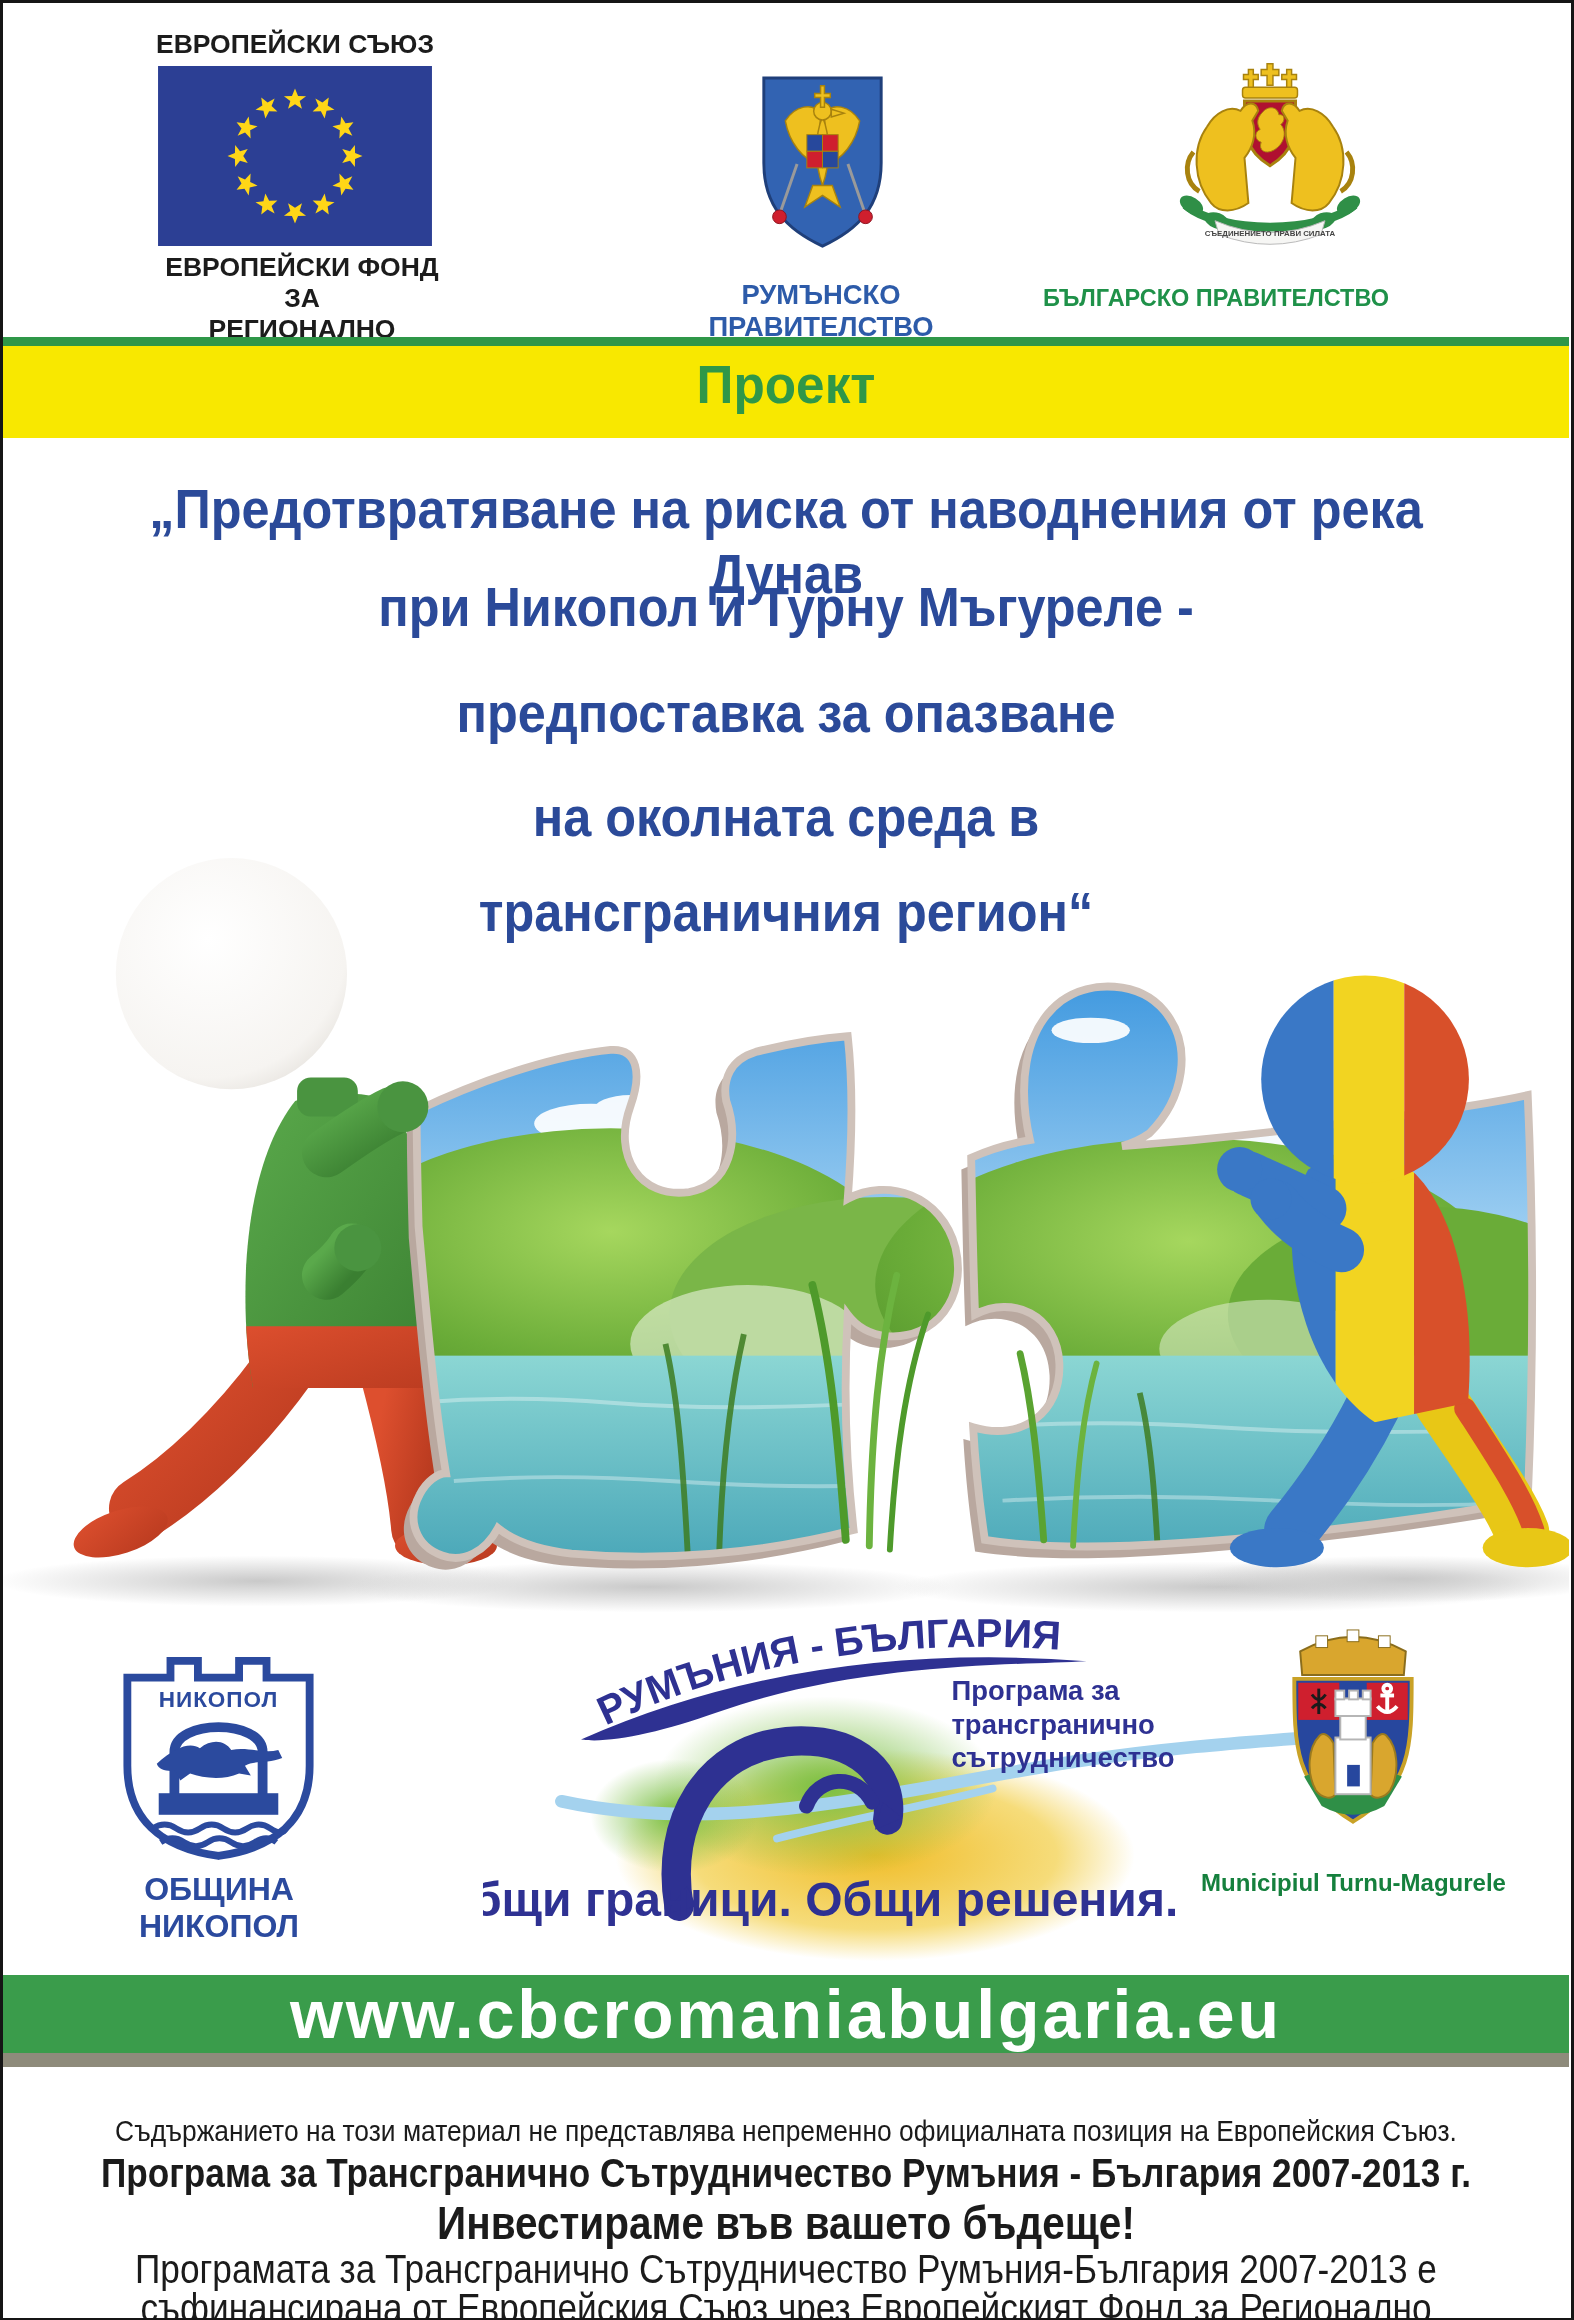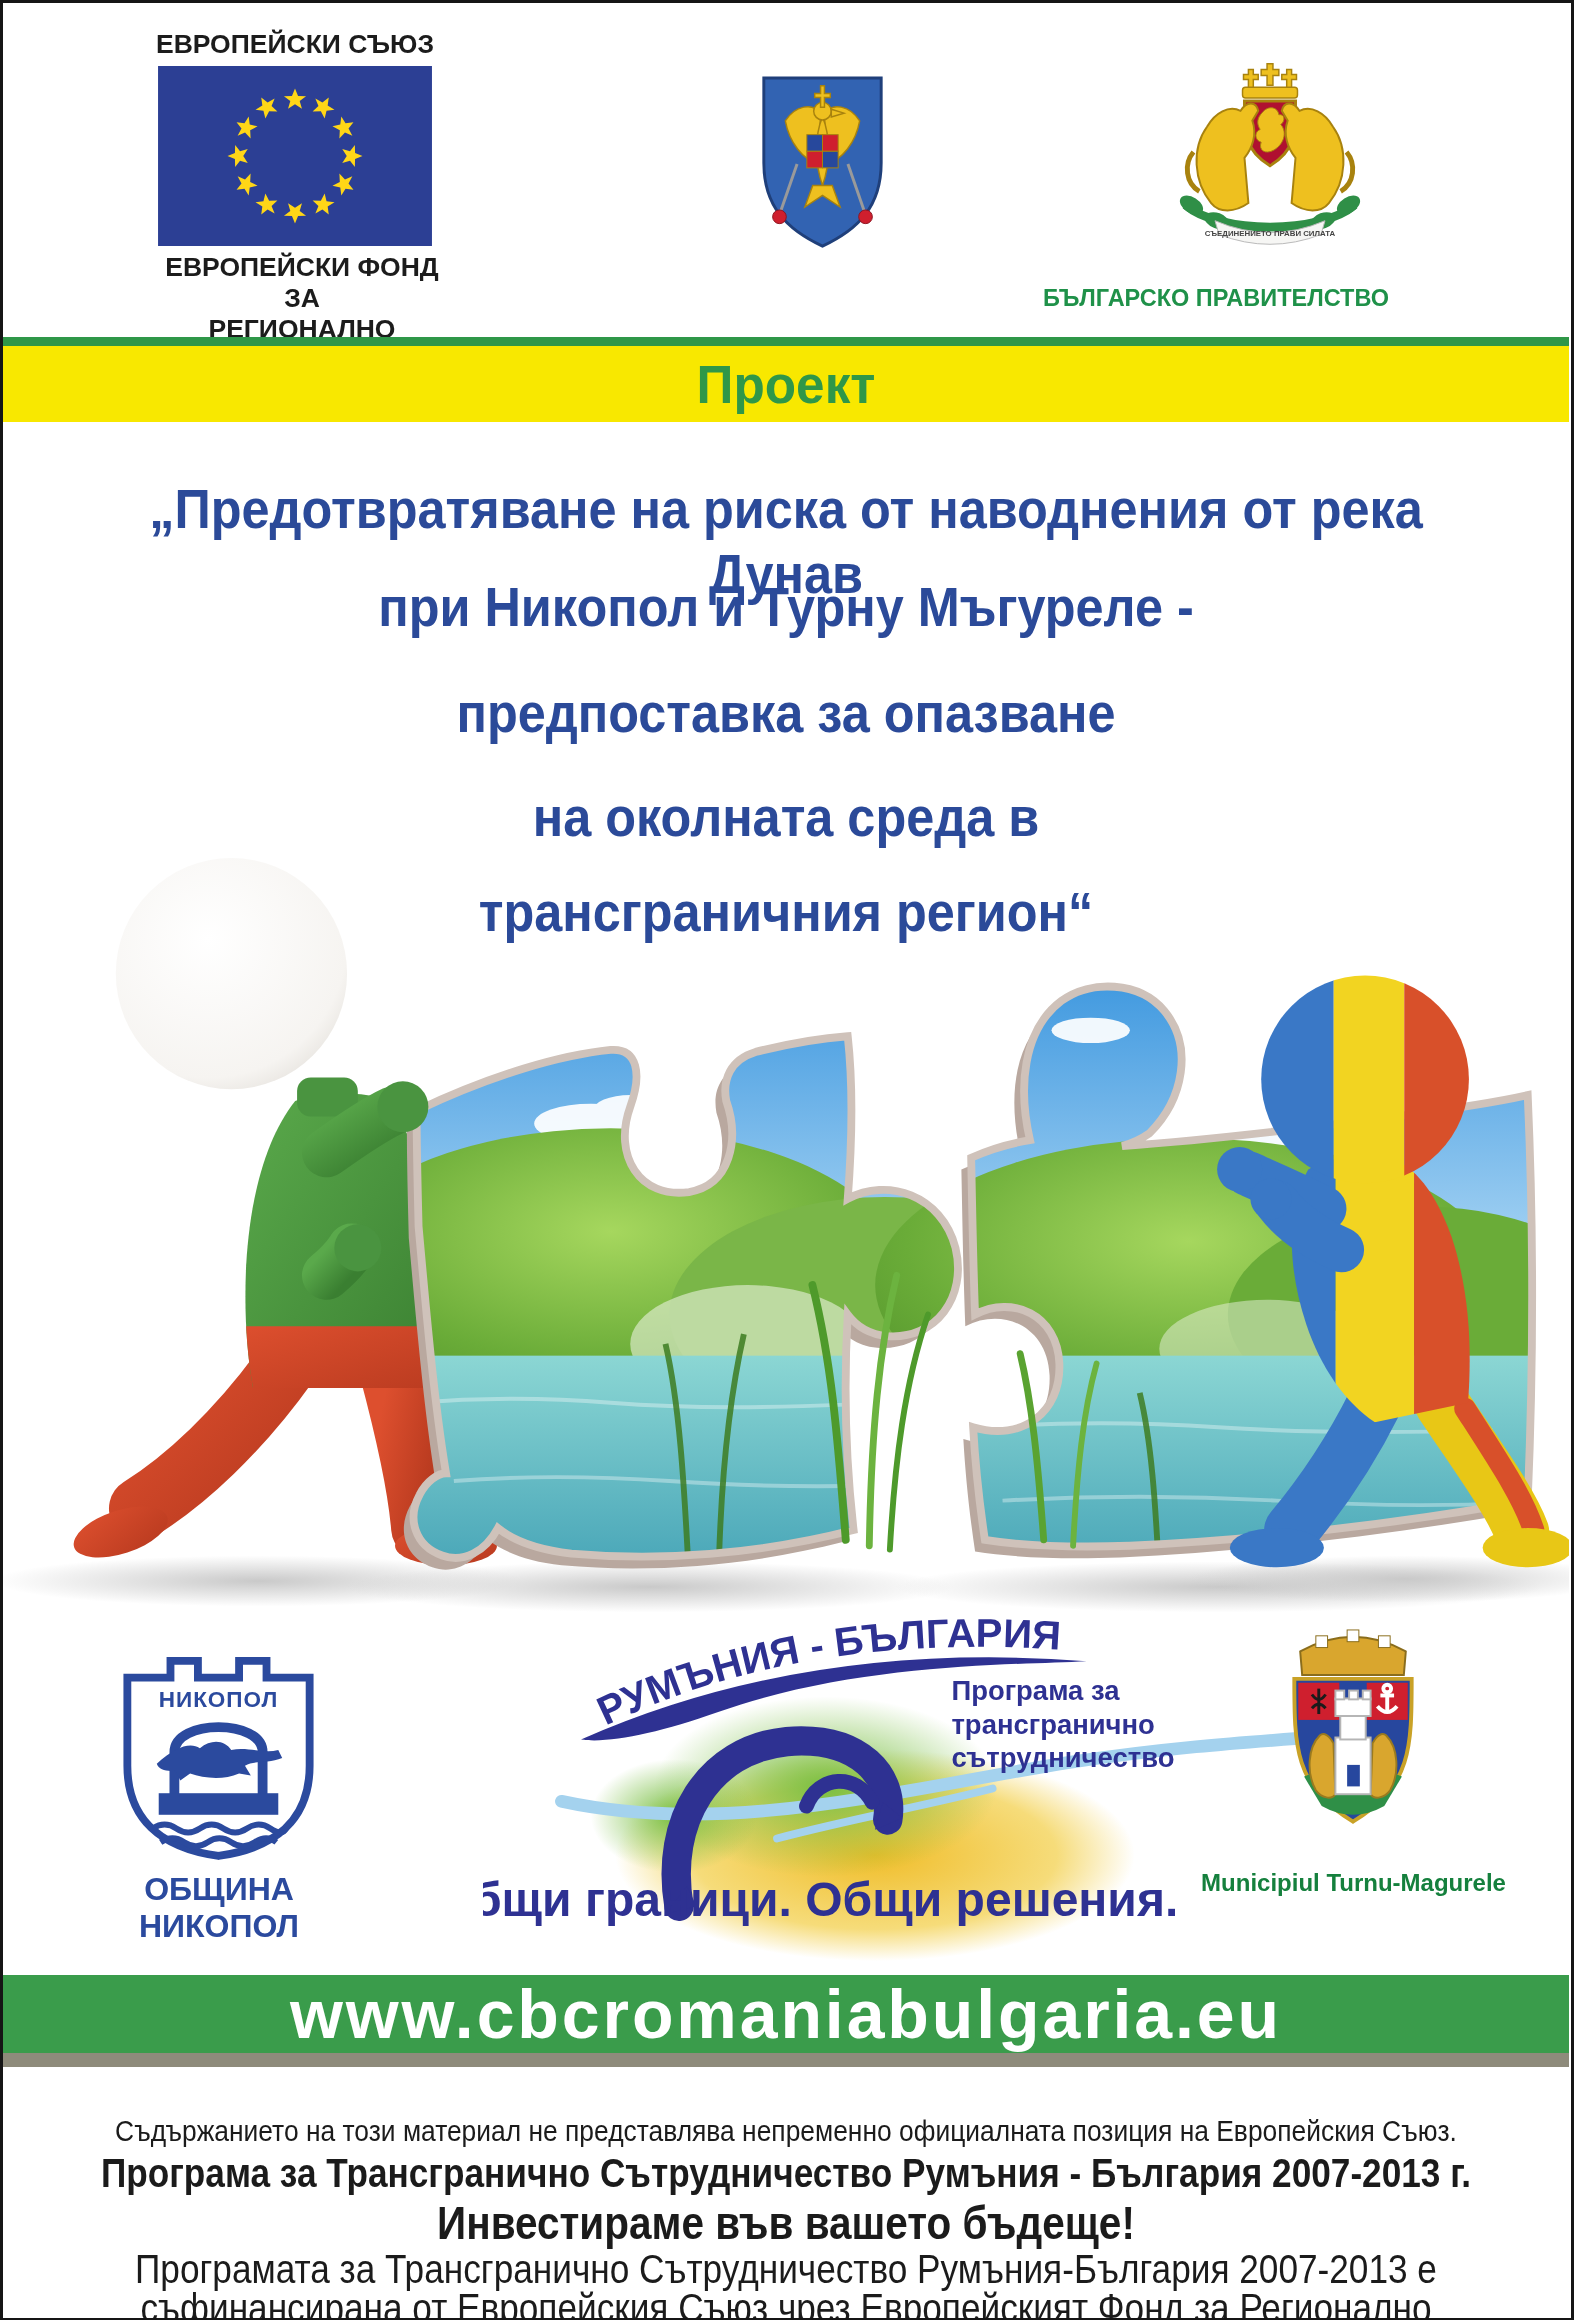--- a/index.html
+++ b/index.html
@@ -7,21 +7,21 @@
     border:3.9px solid #151515;box-sizing:border-box;overflow:hidden;
     font-family:"Liberation Sans",sans-serif;}
   .abs{position:absolute;}
   .ctr{text-align:center;}
   
   .hdr-label{font-weight:bold;color:#1c1c1c;font-size:26.5px;line-height:31px;}
   .hdr-label-ro{font-weight:bold;color:#2d5ba9;font-size:27.4px;}
   .hdr-label-bg{font-weight:bold;color:#1f9149;font-size:23.5px;}
   
   .strip-green{left:0;top:334px;width:1566px;height:8.8px;background:#2f9748;}
-  .band-yellow{left:0;top:343px;width:1566px;height:76px;background:#f8e800;}
+  .band-yellow{left:0;top:343px;width:1566px;height:92px;background:#f8e800;}
   .band-yellow .txt{width:100%;line-height:76px;font-size:54px;font-weight:bold;
     color:#2f9748;transform:scaleX(.95);transform-origin:50% 50%;}
   
   .title{left:0;top:461px;width:1566px;height:490px;transform:scaleX(.90);
     transform-origin:50% 0;}
   .title .ln{position:absolute;width:100%;height:65px;line-height:65px;
     font-size:56px;font-weight:bold;color:#2b4a99;text-align:center;}
   
   .partner-label{font-weight:bold;text-align:center;}
   
@@ -92,20 +92,23 @@
       </g>
       <g stroke="#a8820e" stroke-width="1">
         <rect x="52" y="66" width="16" height="17" fill="#27489c"></rect>
         <rect x="68" y="66" width="16" height="17" fill="#cf1f2e"></rect>
         <rect x="52" y="83" width="16" height="17" fill="#cf1f2e"></rect>
         <rect x="68" y="83" width="16" height="17" fill="#27489c"></rect>
       </g>
       <circle cx="24" cy="150" r="7" fill="#cf1f2e" stroke="#8c1420"></circle>
       <circle cx="112" cy="150" r="7" fill="#cf1f2e" stroke="#8c1420"></circle>
     </svg>
+  </div>
+  <div class="abs ctr" style="left:627px;top:276px;width:382px;">
+    <span class="hdr-label-ro">РУМЪНСКО ПРАВИТЕЛСТВО</span>
   </div>
 
   <div class="abs" style="left:1157px;top:45px;">
     <svg width="220" height="212" viewBox="0 0 224 216">
       <g fill="#eec01f" stroke="#a8820e" stroke-width="1.5">
         <rect x="84" y="40" width="56" height="11" rx="3"></rect>
         <path d="M90 22 h5 v5 h5 v5 h-5 v8 h-5 v-8 h-5 v-5 h5 Z"></path>
         <path d="M109 16 h6 v6 h6 v6 h-6 v10 h-6 v-10 h-6 v-6 h6 Z"></path>
         <path d="M129 22 h5 v5 h5 v5 h-5 v8 h-5 v-8 h-5 v-5 h5 Z"></path>
       </g>

